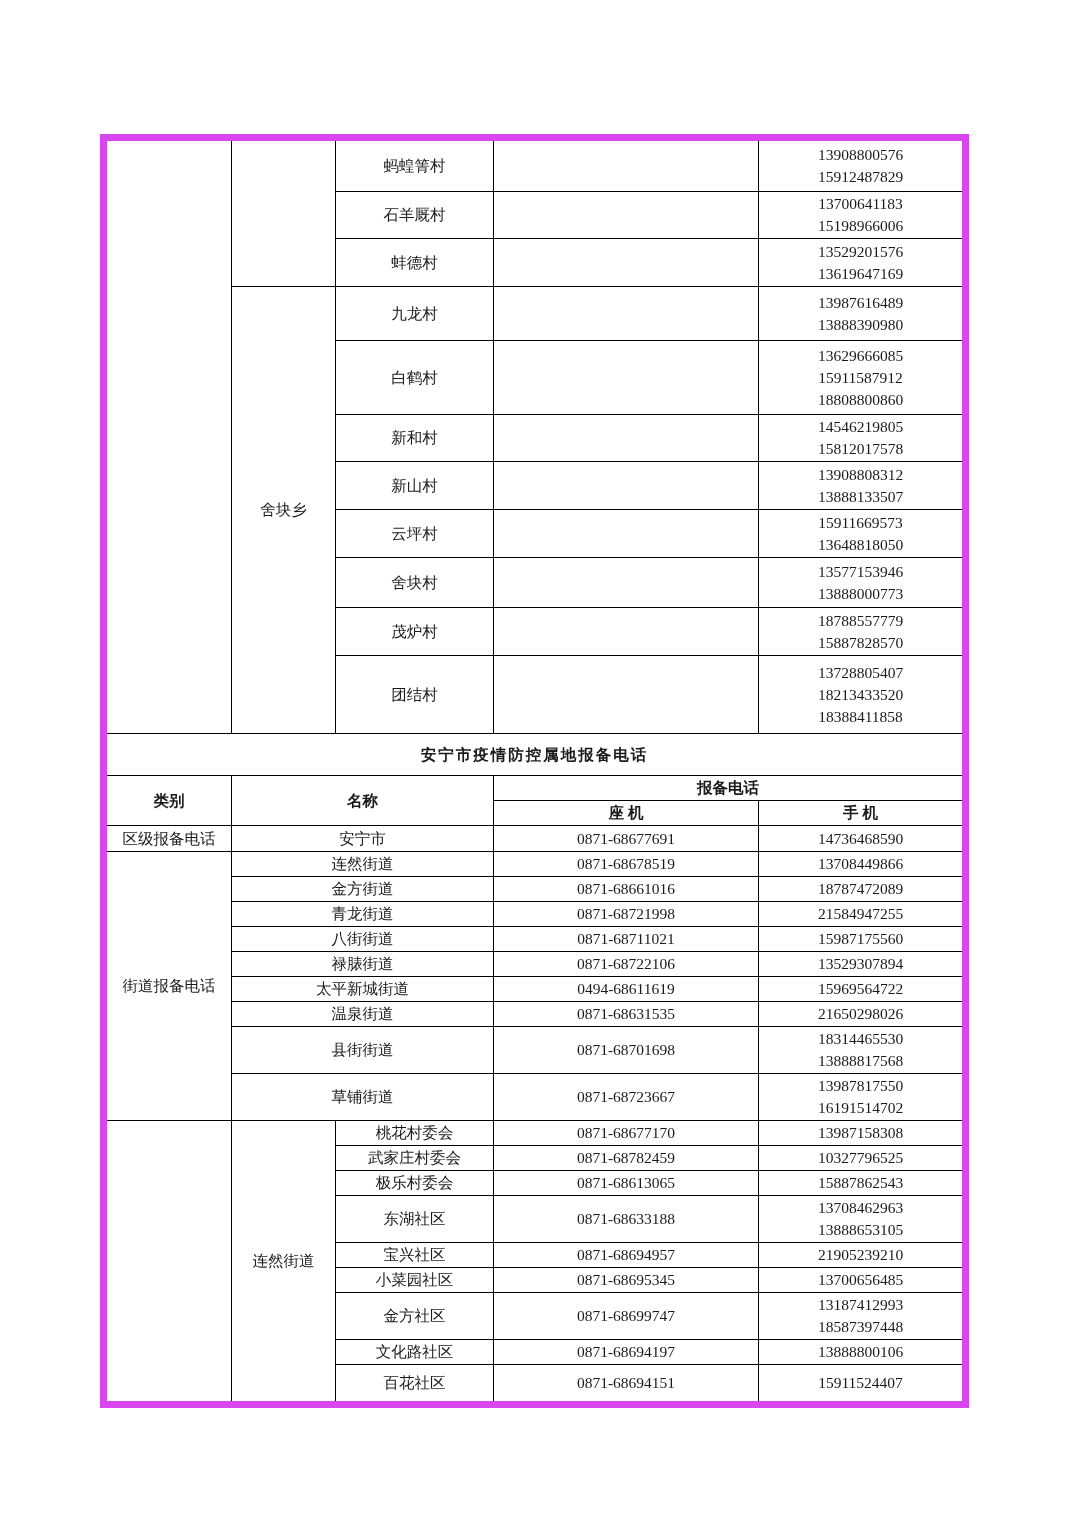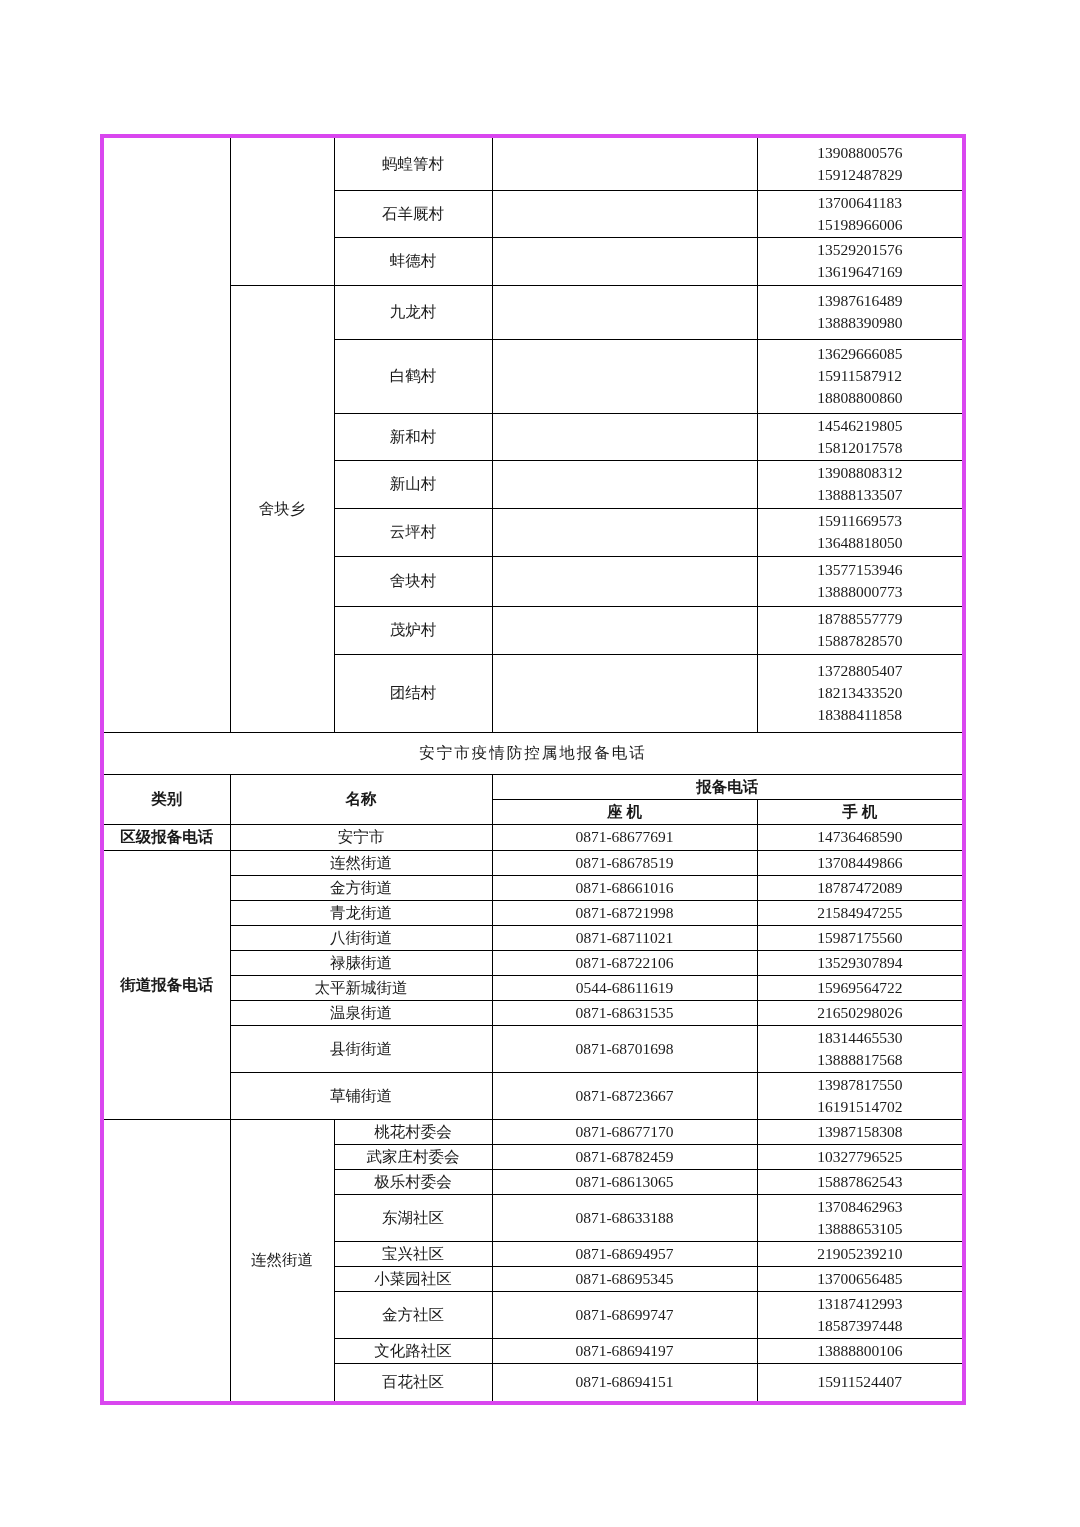--- a/index.html
+++ b/index.html
@@ -12,36 +12,36 @@
   .page {
     width:1080px;
     min-height:1527px;
     background:#ffffff;
     padding:134px 0 0 100px;
   }
   table.grid {
     border-collapse:collapse;
     table-layout:fixed;
     width:862px;
-    border:4px solid #d946ef;
+    border:7px solid #d946ef;
   }
   table.grid td {
     border:1px solid #000;
     text-align:center;
     vertical-align:middle;
     font-size:15.5px;
     line-height:22px;
     padding:1px 3px;
     white-space:pre-line;
     overflow:hidden;
   }
-  td.bold { font-weight:bold; }
+  td.bold { font-weight:normal; }
   td.title-cell {
     font-size:30px;
-    font-weight:normal;
+    font-weight:bold;
     letter-spacing:2px;
     line-height:40px;
   }
   td.hdr { font-weight:bold; font-size:16px; }
 </style>
 </head>
 <body>
 
 <div class="page">
   <table class="grid">
@@ -169,21 +169,21 @@
         <td>0871-68711021</td>
         <td>15987175560</td>
       </tr>
       <tr style="height:25px">
         <td colspan="2">禄脿街道</td>
         <td>0871-68722106</td>
         <td>13529307894</td>
       </tr>
       <tr style="height:25px">
         <td colspan="2">太平新城街道</td>
-        <td>0544-68611619</td>
+        <td>0494-68611619</td>
         <td>15969564722</td>
       </tr>
       <tr style="height:25px">
         <td colspan="2">温泉街道</td>
         <td>0871-68631535</td>
         <td>21650298026</td>
       </tr>
       <tr style="height:46px">
         <td colspan="2">县街街道</td>
         <td>0871-68701698</td>

